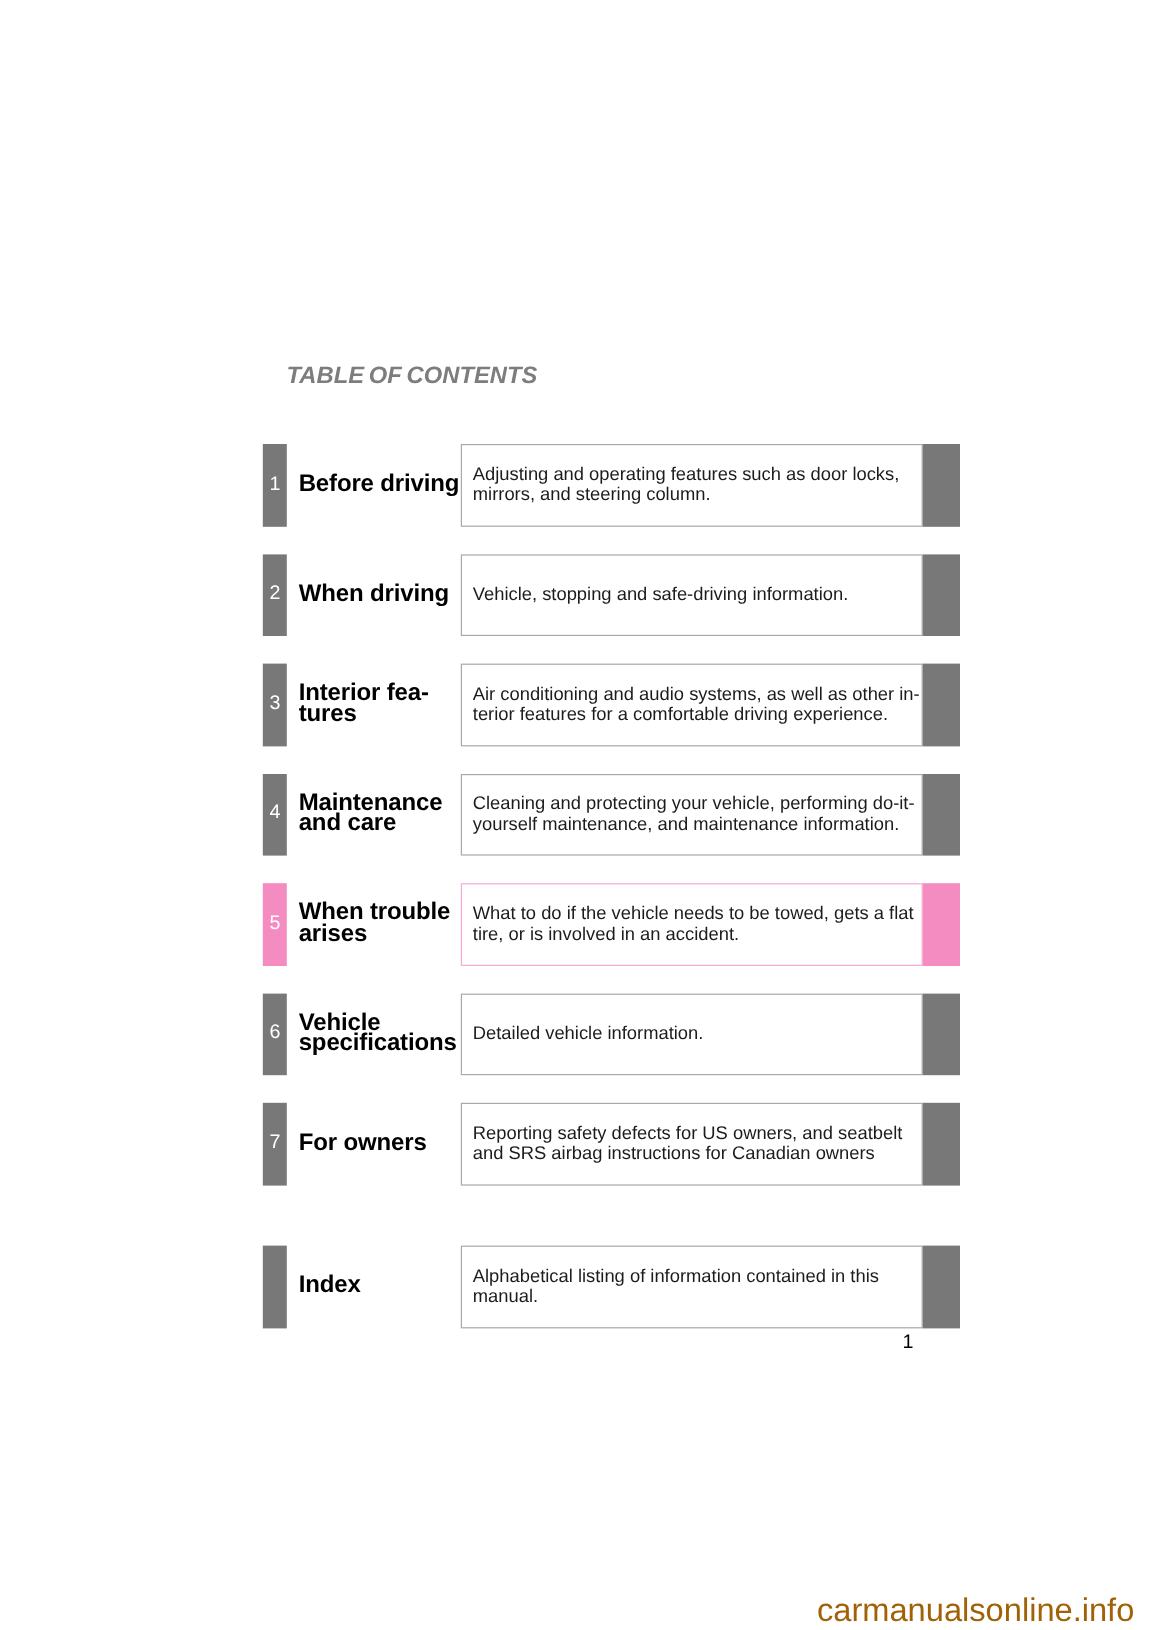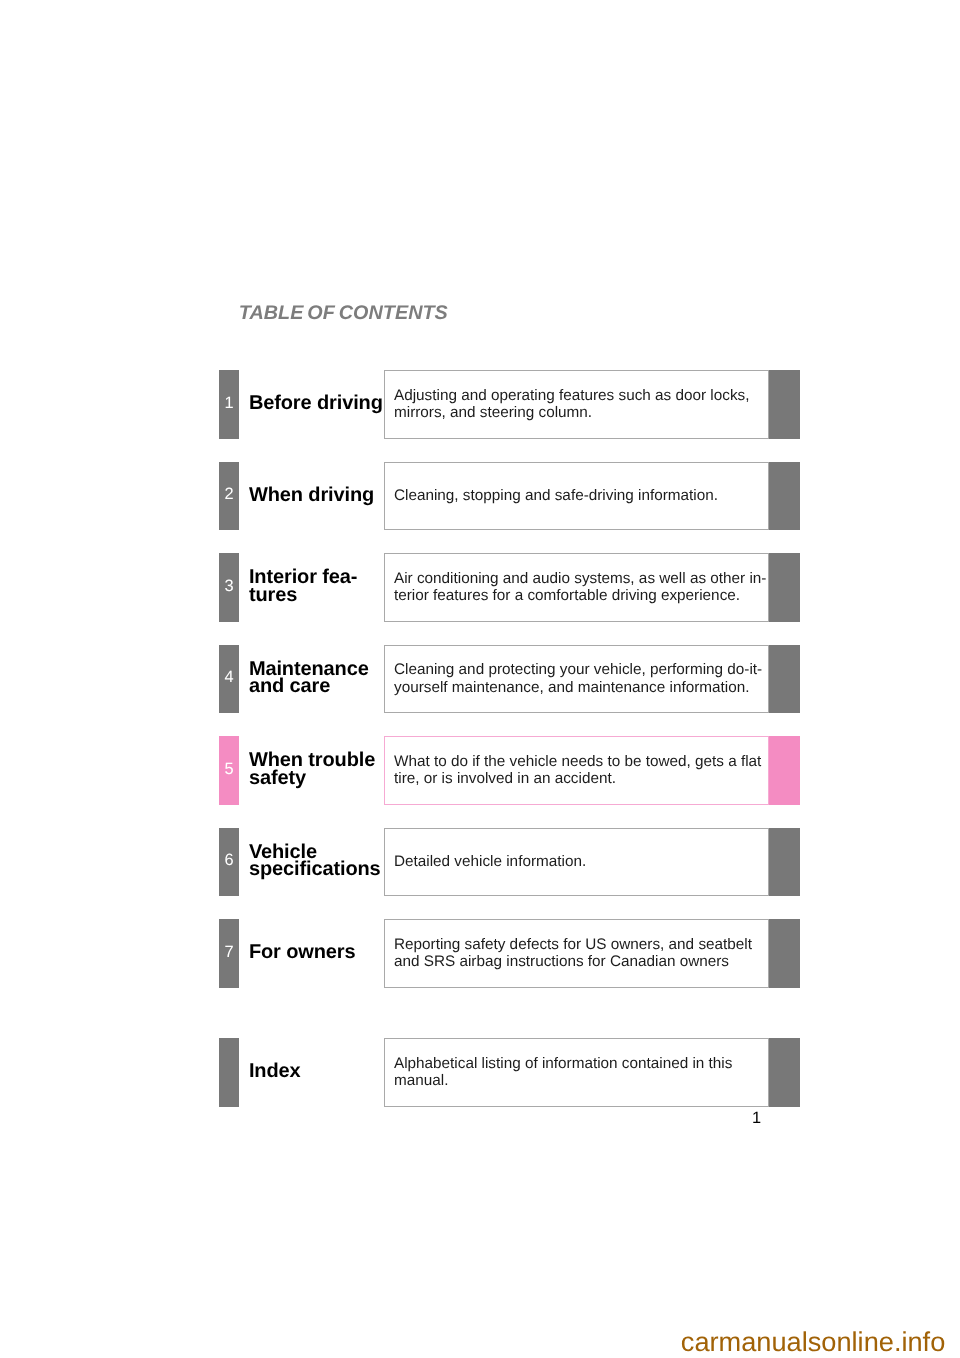--- a/index.html
+++ b/index.html
@@ -107,21 +107,21 @@
         </div>
         <div class="right-block"></div>
       </div>
       <div class="toc-row" style="top: 91.5px;">
         <div class="num-tab">2</div>
         <div class="row-title">
           <span>When driving</span>
         </div>
         <div class="desc-box">
           <div class="desc-text">
-            <span>Cleaning, stopping and safe-driving information.</span>
+            <span>Vehicle, stopping and safe-driving information.</span>
           </div>
         </div>
         <div class="right-block"></div>
       </div>
       <div class="toc-row" style="top: 183px;">
         <div class="num-tab">3</div>
         <div class="row-title">
           <span>Interior fea-</span>
           <span>tures</span>
         </div>
@@ -144,21 +144,21 @@
             <span>Cleaning and protecting your vehicle, performing do-it-</span>
             <span>yourself maintenance, and maintenance information.</span>
           </div>
         </div>
         <div class="right-block"></div>
       </div>
       <div class="toc-row" style="top: 366px;">
         <div class="num-tab pink">5</div>
         <div class="row-title">
           <span>When trouble</span>
-          <span>safety</span>
+          <span>arises</span>
         </div>
         <div class="desc-box pink">
           <div class="desc-text">
             <span>What to do if the vehicle needs to be towed, gets a flat</span>
             <span>tire, or is involved in an accident.</span>
           </div>
         </div>
         <div class="right-block pink"></div>
       </div>
       <div class="toc-row" style="top: 457.5px;">

